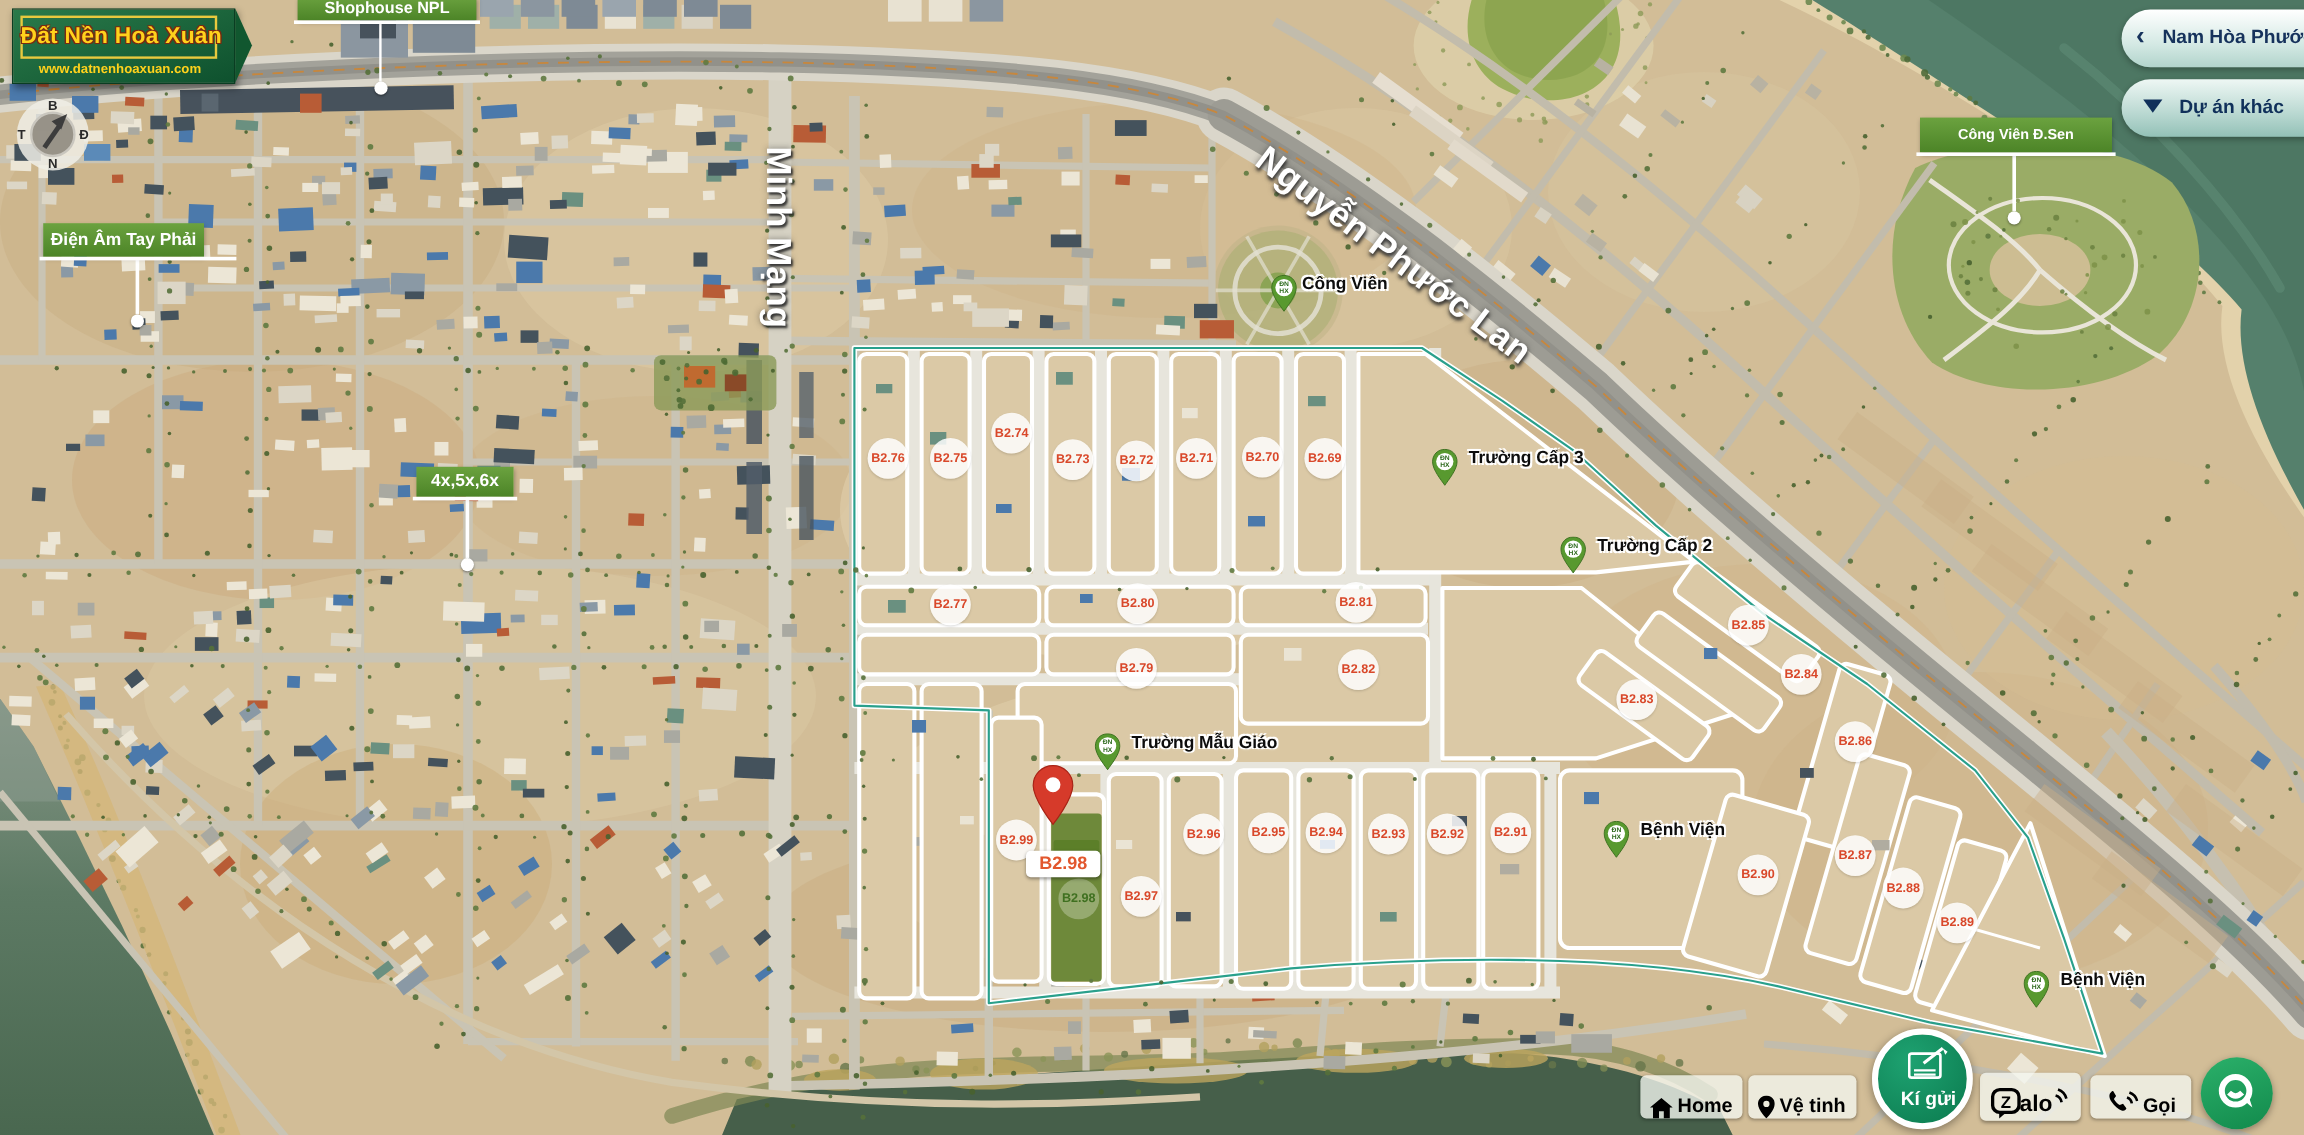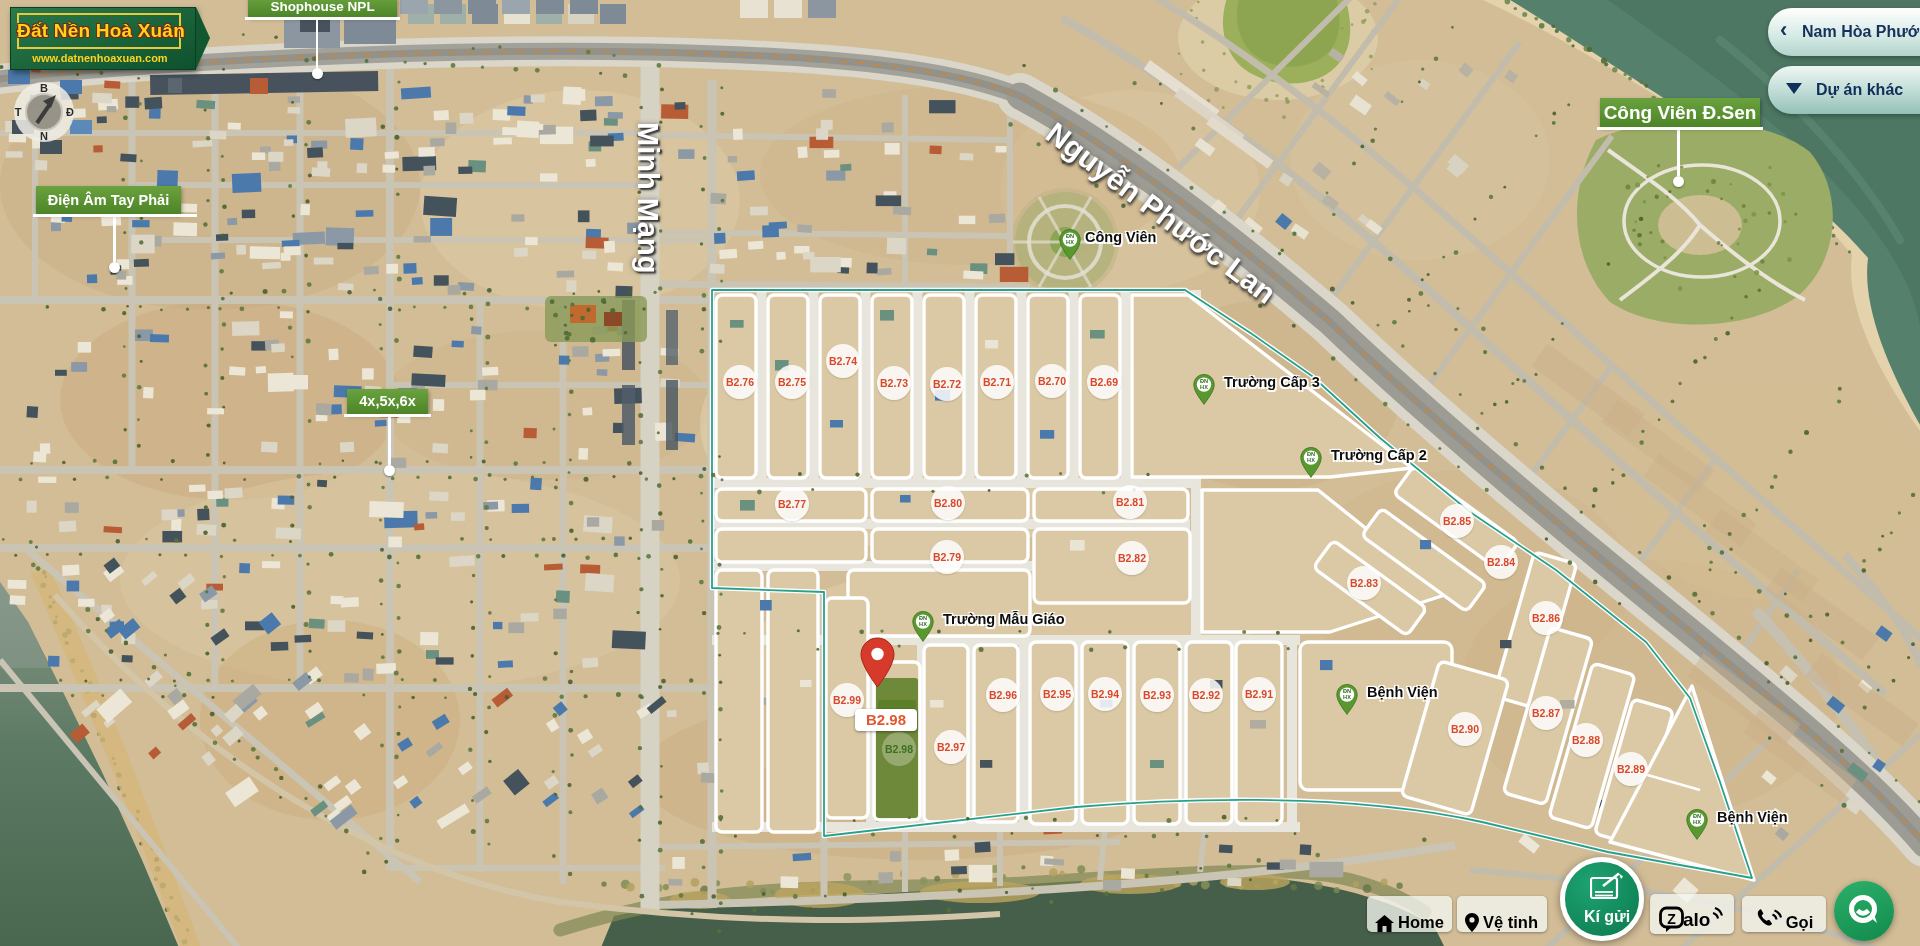--- a/index.html
+++ b/index.html
@@ -1648,31 +1648,31 @@
 <text x="58" y="36" text-anchor="middle" font-size="11" font-weight="bold" fill="#2a2a2a" font-family="Liberation Sans">Đ</text>
 <line x1="25" y1="43" x2="38" y2="24" stroke="#3c3c3c" stroke-width="4"></line>
 <path d="M44,15 L31,21 L39,28 Z" fill="#3c3c3c"></path>
 </svg>
 
 <div style="position:absolute;left:248px;top:-3px;width:149px;height:20px;line-height:20px;text-align:center;background:linear-gradient(180deg,#6ba23f,#4c8427);color:#fff;font-size:13.5px;font-weight:bold;z-index:26;box-shadow:1px 2px 4px rgba(0,0,0,.35)">Shophouse NPL</div>
     <div style="position:absolute;left:245px;top:17px;width:155px;height:2.5px;background:#fff;z-index:26"></div>
     <div style="position:absolute;left:315.5px;top:19.5px;width:2.5px;height:48.5px;background:#fff;z-index:25"></div>
     <div style="position:absolute;left:311.5px;top:67.5px;width:11px;height:11px;border-radius:50%;background:#fff;box-shadow:0 1px 2px rgba(0,0,0,.4);z-index:25"></div>
 
-<div style="position:absolute;left:36px;top:186px;width:145px;height:28px;line-height:28px;text-align:center;background:linear-gradient(180deg,#6ba23f,#4c8427);color:#fff;font-size:14.5px;font-weight:bold;z-index:26;box-shadow:1px 2px 4px rgba(0,0,0,.35)">Điện Âm Tay Phải</div>
+<div style="position:absolute;left:36px;top:186px;width:134px;height:28px;line-height:28px;text-align:center;background:linear-gradient(180deg,#6ba23f,#4c8427);color:#fff;font-size:14.5px;font-weight:bold;z-index:26;box-shadow:1px 2px 4px rgba(0,0,0,.35)">Điện Âm Tay Phải</div>
     <div style="position:absolute;left:33px;top:214px;width:164px;height:2.5px;background:#fff;z-index:26"></div>
     <div style="position:absolute;left:113px;top:216px;width:2.5px;height:46px;background:#fff;z-index:25"></div>
     <div style="position:absolute;left:108.8px;top:261.5px;width:11px;height:11px;border-radius:50%;background:#fff;box-shadow:0 1px 2px rgba(0,0,0,.4);z-index:25"></div>
 
 <div style="position:absolute;left:347px;top:389px;width:81px;height:25px;line-height:25px;text-align:center;background:linear-gradient(180deg,#6ba23f,#4c8427);color:#fff;font-size:14.5px;font-weight:bold;z-index:26;box-shadow:1px 2px 4px rgba(0,0,0,.35)">4x,5x,6x</div>
     <div style="position:absolute;left:344px;top:414px;width:87px;height:2.5px;background:#fff;z-index:26"></div>
     <div style="position:absolute;left:388px;top:416px;width:2.5px;height:49px;background:#fff;z-index:25"></div>
     <div style="position:absolute;left:383.8px;top:464.5px;width:11px;height:11px;border-radius:50%;background:#fff;box-shadow:0 1px 2px rgba(0,0,0,.4);z-index:25"></div>
 
-<div style="position:absolute;left:1600px;top:98px;width:160px;height:29px;line-height:29px;text-align:center;background:linear-gradient(180deg,#6ba23f,#4c8427);color:#fff;font-size:19px;font-weight:bold;z-index:26;box-shadow:1px 2px 4px rgba(0,0,0,.35)">Công Viên Đ.Sen</div>
+<div style="position:absolute;left:1600px;top:98px;width:160px;height:29px;line-height:29px;text-align:center;background:linear-gradient(180deg,#6ba23f,#4c8427);color:#fff;font-size:12px;font-weight:bold;z-index:26;box-shadow:1px 2px 4px rgba(0,0,0,.35)">Công Viên Đ.Sen</div>
     <div style="position:absolute;left:1597px;top:127px;width:166px;height:2.5px;background:#fff;z-index:26"></div>
     <div style="position:absolute;left:1677px;top:129px;width:2.5px;height:47px;background:#fff;z-index:25"></div>
     <div style="position:absolute;left:1672.8px;top:175.5px;width:11px;height:11px;border-radius:50%;background:#fff;box-shadow:0 1px 2px rgba(0,0,0,.4);z-index:25"></div>
 
 <div style="position:absolute;left:664px;top:122px;transform:rotate(90deg);transform-origin:top left;font-size:29px;font-weight:bold;color:#fff;text-shadow:2px -2px 2px rgba(40,40,40,.9),0 0 5px rgba(40,40,40,.5);z-index:20;white-space:nowrap">Minh Mạng</div>
 
 <div style="position:absolute;left:1060px;top:116px;transform:rotate(37deg);transform-origin:top left;font-size:30px;font-weight:bold;color:#fff;text-shadow:2px 2px 3px rgba(40,40,40,.9),0 0 5px rgba(40,40,40,.5);z-index:20;white-space:nowrap">Nguyễn Phước Lan</div>
 
 <div style="position:absolute;left:1768px;top:8px;width:175px;height:48px;border-radius:26px 0 0 26px;background:linear-gradient(180deg,#ffffff,#d4e9e4 60%,#b2d4cc);box-shadow:0 2px 5px rgba(0,0,0,.3);z-index:40">
 <span style="position:absolute;left:12px;top:9px;font-size:22px;font-weight:bold;color:#16325c">‹</span>

